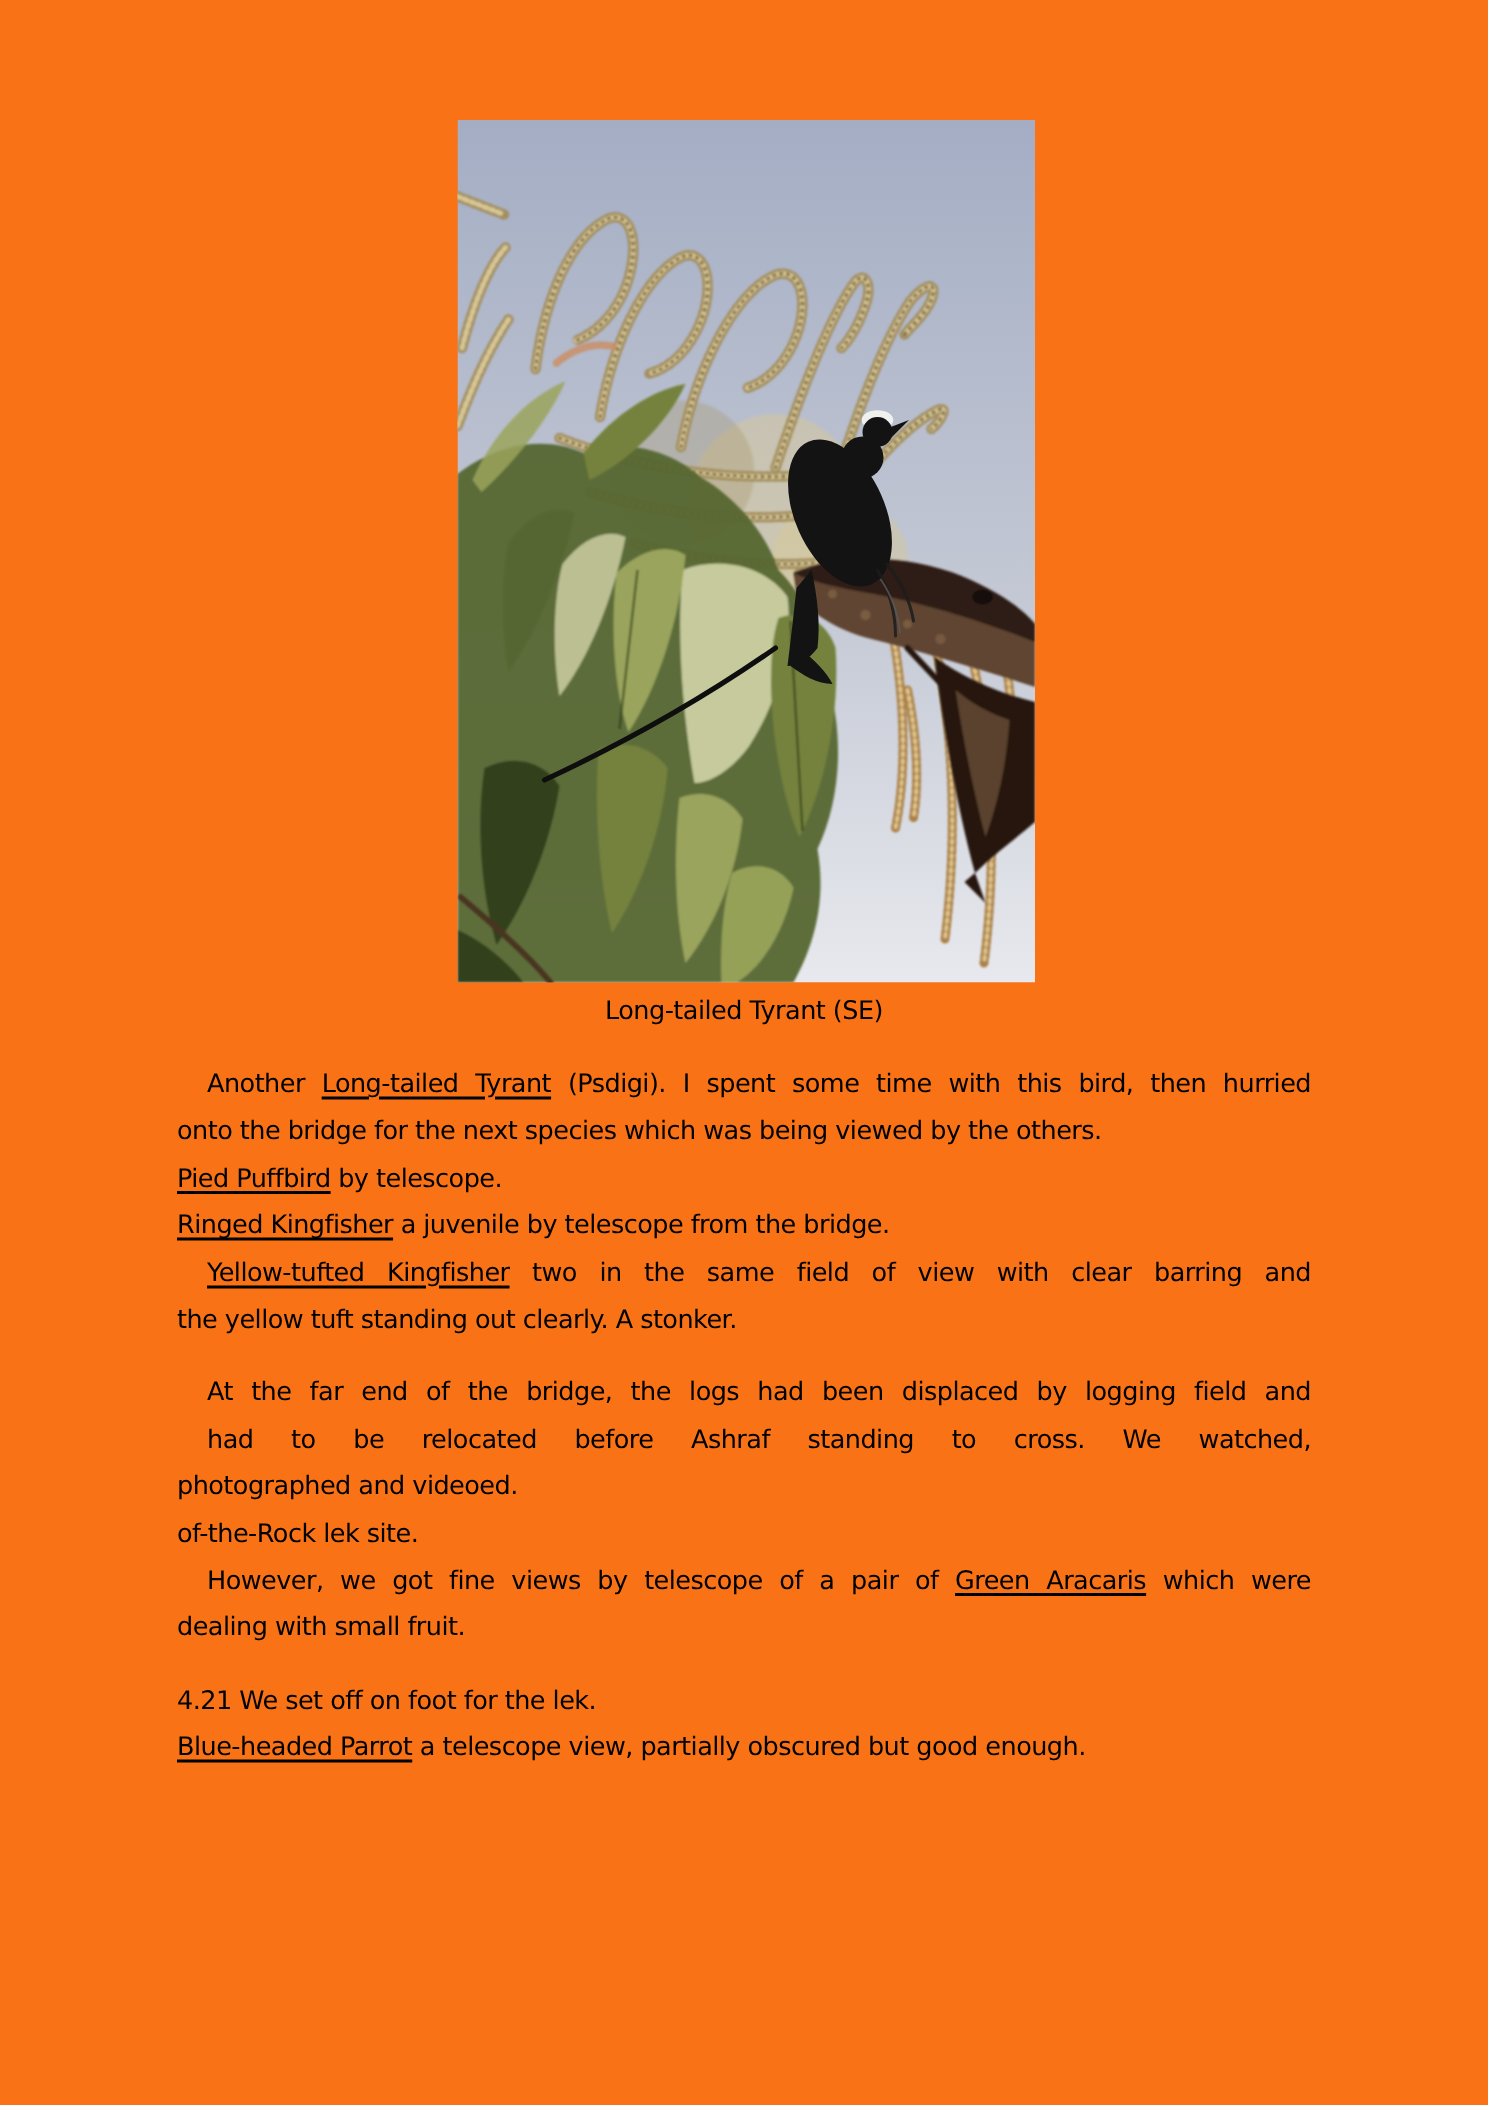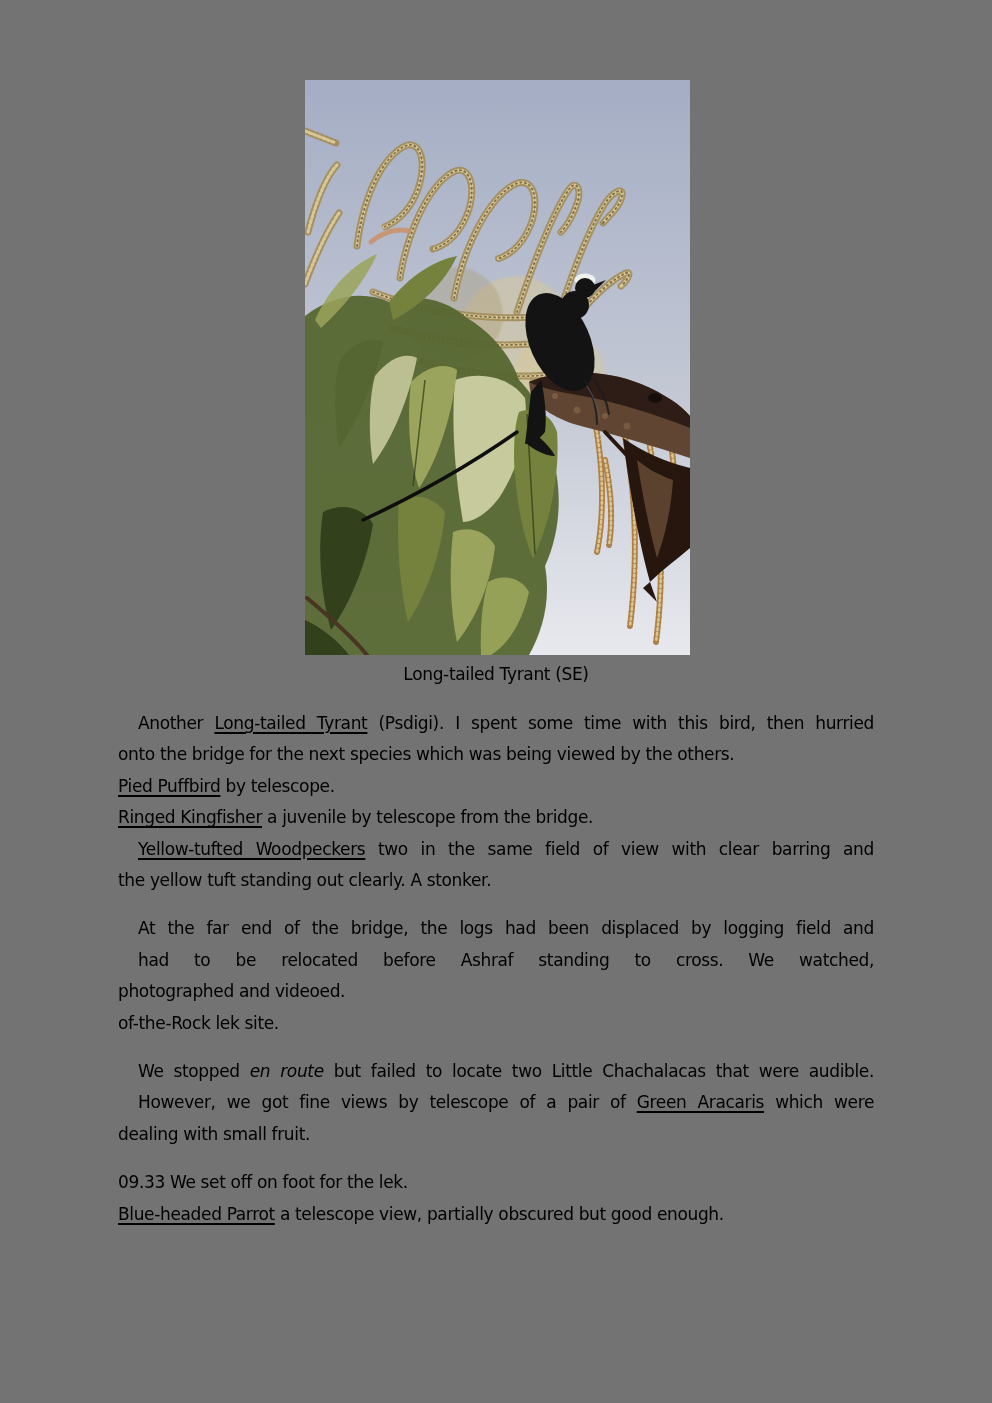--- a/index.html
+++ b/index.html
@@ -1,17 +1,17 @@
 <!DOCTYPE html>
 <html style="--sky-top: #a4adc4; --sky-mid: #c3c8d4; --sky-bottom: #e8e9ee; --catkin-mid: #a38e5e; --catkin-light: #d8c795; --catkin-dark: #6f5e38; --catkin-gold: #ab8148; --catkin-gold-light: #dfc48c; --catkin-salmon: #c98f69; --leaf-dark: #33401d; --leaf-mid: #556630; --leaf-olive: #74823d; --leaf-light: #9aa45c; --leaf-pale: #c6ca9c; --branch-dark: #271910; --branch-mid: #5e4430; --branch-light: #8d6c4c; --bird-black: #131313; --bird-cap: #eff1ee;"><head>
 <meta charset="utf-8">
 <style>
   html,body{margin:0;padding:0;}
   body{width:992px;height:1403px;background:#ffffff;font-family:"DejaVu Sans","Liberation Sans",sans-serif;color:#000;}
-  .page{position:relative;width:992px;height:1403px;background:#737373;overflow:hidden;text-decoration:underline;}
+  .page{position:relative;width:992px;height:1403px;background:#f97316;overflow:hidden;text-decoration:underline;}
   .photo-wrap{position:absolute;left:305px;top:80px;width:385px;height:575px;}
   .photo-wrap svg{display:block;}
   .caption{position:absolute;left:0;top:661px;width:992px;text-align:center;
            font-size:17px;letter-spacing:-0.35px;line-height:26px;}
   .body-text{position:absolute;left:118px;top:708px;width:756px;
              font-size:17px;letter-spacing:-0.35px;line-height:31.4px;}
   .line{white-space:normal;}
   .line.jf{text-align:justify;text-align-last:justify;margin-left:20px;}
   .line.gap{margin-top:17px;}
   .u{text-decoration:underline;text-decoration-thickness:1.6px;text-underline-offset:3px;}
@@ -176,26 +176,25 @@
     </svg>
   </div>
 
   <div class="caption">Long-tailed Tyrant (SE)</div>
 
   <div class="body-text" id="body-text">
       <div class="line jf"><span>Another </span><span class="u">Long-tailed Tyrant</span><span> (Psdigi). I spent some time with this bird, then hurried</span></div>
       <div class="line"><span>onto the bridge for the next species which was being viewed by the others.</span></div>
       <div class="line"><span class="u">Pied Puffbird</span><span> by telescope.</span></div>
       <div class="line"><span class="u">Ringed Kingfisher</span><span> a juvenile by telescope from the bridge.</span></div>
-      <div class="line jf"><span class="u">Yellow-tufted Woodpeckers</span><span> two in the same field of view with clear barring and</span></div>
+      <div class="line jf"><span class="u">Yellow-tufted Kingfisher</span><span> two in the same field of view with clear barring and</span></div>
       <div class="line"><span>the yellow tuft standing out clearly. A stonker.</span></div>
       <div class="line jf gap"><span>At the far end of the bridge, the logs had been displaced by logging field and</span></div>
       <div class="line jf"><span>had to be relocated before Ashraf standing to cross. We watched,</span></div>
       <div class="line"><span>photographed and videoed.</span></div>
       <div class="line"><span>of-the-Rock lek site.</span></div>
-      <div class="line jf gap"><span>We stopped </span><span class="i">en route</span><span> but failed to locate two Little Chachalacas that were audible.</span></div>
       <div class="line jf"><span>However, we got fine views by telescope of a pair of </span><span class="u">Green Aracaris</span><span> which were</span></div>
       <div class="line"><span>dealing with small fruit.</span></div>
-      <div class="line gap"><span>09.33 We set off on foot for the lek.</span></div>
+      <div class="line gap"><span>4.21 We set off on foot for the lek.</span></div>
       <div class="line"><span class="u">Blue-headed Parrot</span><span> a telescope view, partially obscured but good enough.</span></div>
     </div>
 
 </div>
 
 </body></html>

